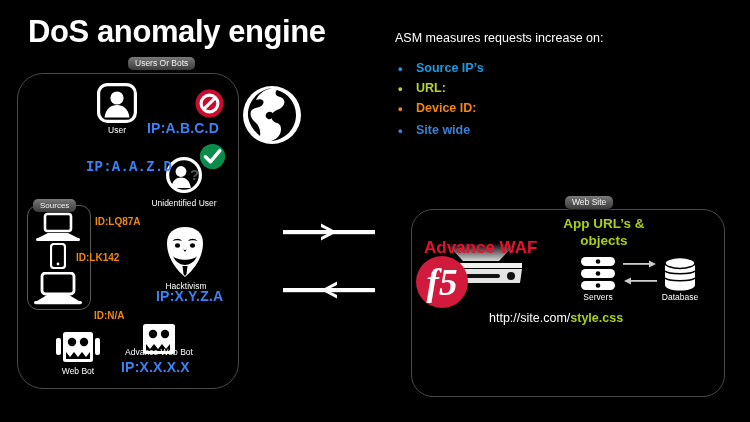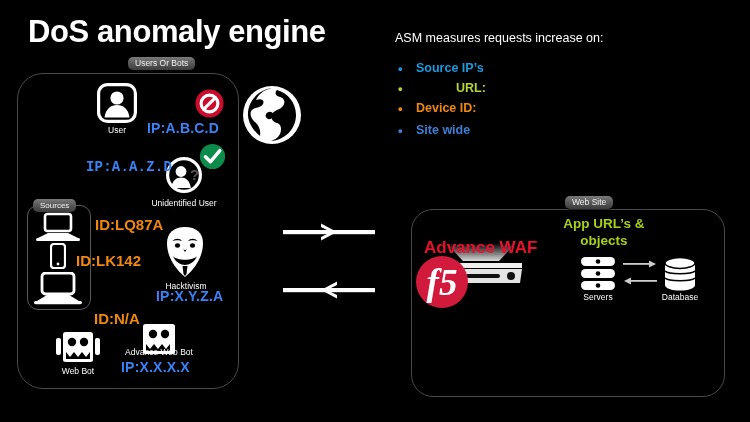--- a/index.html
+++ b/index.html
@@ -37,21 +37,21 @@
   }
   #tag-users{left:88px;top:57px;margin-left:40px;}
   #tag-sources{left:33px;top:199px;font-size:8px;}
   #tag-site{left:565px;top:196px;}
 
   
   .cap{color:#ffffff;font-size:8.5px;white-space:nowrap;text-align:center;}
 
   
   .ip{color:#3b82f6;font-size:14px;font-weight:bold;white-space:nowrap;letter-spacing:.2px;}
-  .idlbl{color:#f0870f;font-size:15px;font-weight:bold;white-space:nowrap;}
+  .idlbl{color:#f0870f;font-size:10px;font-weight:bold;white-space:nowrap;}
 
   
   #asm-head{left:395px;top:31px;color:#ffffff;font-size:12.5px;white-space:nowrap;}
   #bullets{left:398px;top:58px;width:230px;}
   .bline{display:flex;align-items:center;height:20px;font-size:12.5px;font-weight:bold;white-space:nowrap;}
   .bdot{width:18px;text-align:left;font-size:13px;line-height:1;}
 
   
   #arrows{left:283px;top:222px;width:120px;height:78px;}
 
@@ -190,21 +190,21 @@
 <div class="abs ip" style="left:121px;top:359px;">IP:X.X.X.X</div>
 
 <div class="abs" id="asm-head">ASM measures requests increase on:</div>
 <div class="abs" id="bullets">
   <div class="bline">
     <span class="bdot" style="color:#1b9ae0;">•</span>
     <span style="color:#1b9ae0;">Source IP’s</span>
   </div>
   <div class="bline">
     <span class="bdot" style="color:#b5d334;">•</span>
-    <span style="color:#b5d334;margin-left:40px;">URL:</span>
+    <span style="color:#b5d334;">URL:</span>
   </div>
   <div class="bline">
     <span class="bdot" style="color:#f0870f;">•</span>
     <span style="color:#f0870f;">Device ID:</span>
   </div>
   <div class="bline" style="height:24px;">
     <span class="bdot" style="color:#3d7fd4;">•</span>
     <span style="color:#3d7fd4;">Site wide</span>
   </div>
 </div>
@@ -282,13 +282,16 @@
     <path d="M1 6 L1 28 C1 31.4 7.7 33.6 16 33.6 C24.3 33.6 31 31.4 31 28 L31 6 Z" fill="#fff"></path>
     <ellipse cx="16" cy="6" rx="15" ry="5.4" fill="#fff"></ellipse>
     <ellipse cx="16" cy="6" rx="15" ry="5.4" fill="none" stroke="#000" stroke-width="1.5"></ellipse>
     <path d="M1 14 C4 17.6 28 17.6 31 14" fill="none" stroke="#000" stroke-width="1.6"></path>
     <path d="M1 21 C4 24.6 28 24.6 31 21" fill="none" stroke="#000" stroke-width="1.6"></path>
   </svg>
 </div>
 <div class="abs cap" style="left:655px;top:292px;width:50px;">Database</div>
 
 <div class="abs" id="urls">
+  <div class="urlrow">
+    <span>http://site.com/</span><span class="frag">style.css</span>
+  </div>
 </div>
 
 </body></html>

